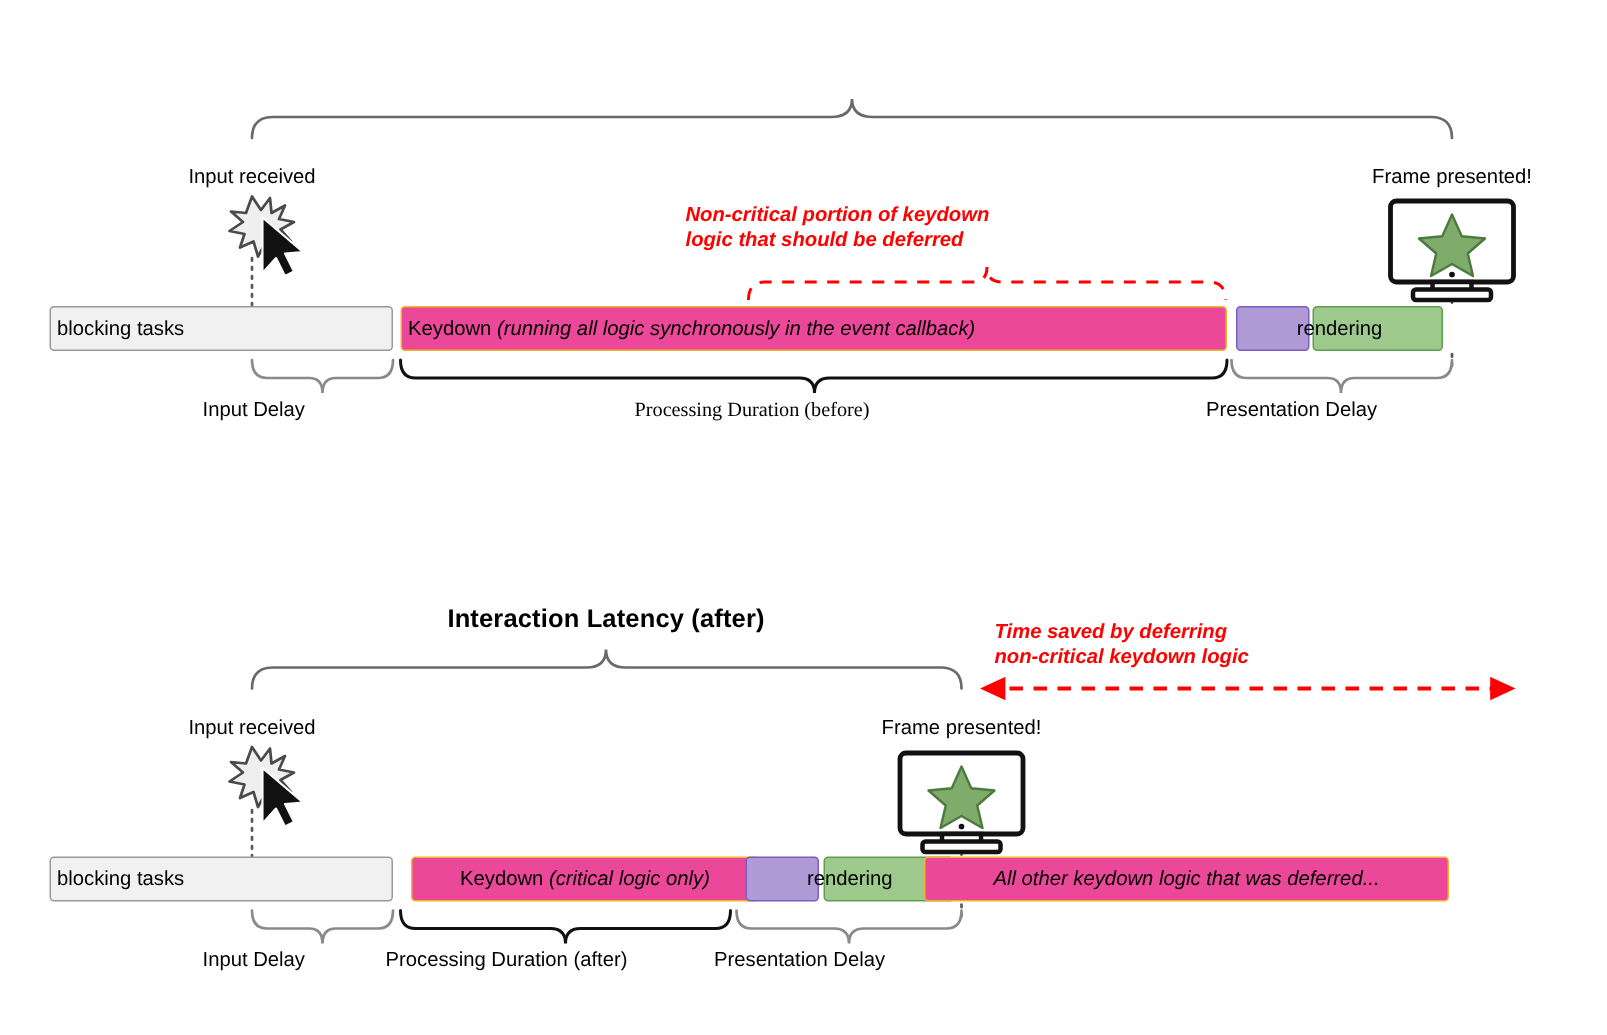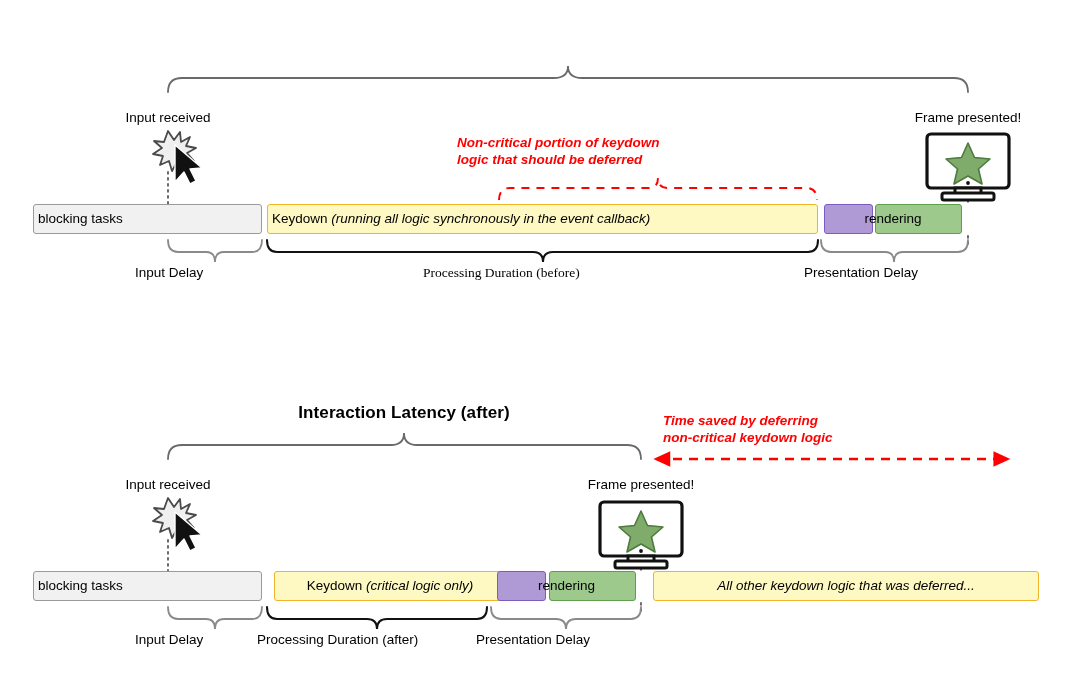--- a/index.html
+++ b/index.html
@@ -41,21 +41,21 @@
   
   .bar{
     height:30px;border-radius:3px;border:1.6px solid;
     display:flex;align-items:center;
     font-size:13.5px;line-height:1;
     overflow:hidden;
   }
   .bar .bar-text{padding-left:4px;white-space:nowrap;}
   .bar .bar-text.center{width:100%;text-align:center;padding-left:0;}
   .bar-blocking{background:#f1f1f1;border-color:#9a9a9a;}
-  .bar-keydown{background:#fef9c3;border-color:#f0b429;}
+  .bar-keydown{background:#ec4899;border-color:#f0b429;}
   .bar-purple{background:#b09ad6;border-color:#7b5cc0;}
   .bar-green{background:#9dc98c;border-color:#5f9e4c;}
   .it{font-style:italic;}
 
   
   svg.overlay{position:absolute;left:0;top:0;width:1071px;height:690px;pointer-events:none;}
 </style>
 </head>
 <body>
 
@@ -204,21 +204,21 @@
       <span>Keydown </span><span class="it">(critical logic only)</span>
     </span>
   </div>
 
   <div class="abs bar bar-purple" style="left:497px;top:571px;width:49px;"></div>
 
   <div class="abs bar bar-green" style="left:549px;top:571px;width:87px;"></div>
 
   <div class="abs" style="left:497px;top:578px;width:139px;text-align:center;font-size:13.5px;">rendering</div>
 
-  <div class="abs bar bar-keydown" style="left:653px;top:571px;width:386px;justify-content:center;">
+  <div class="abs bar bar-keydown" style="left:616px;top:571px;width:350px;justify-content:center;">
     <span class="bar-text center it">All other keydown logic that was deferred...</span>
   </div>
 
   <div class="abs phase-label" style="left:135px;top:632px;width:160px;">Input Delay</div>
   <div class="abs phase-label" style="left:257px;top:632px;width:240px;">Processing Duration (after)</div>
   <div class="abs phase-label" style="left:476px;top:632px;width:180px;">Presentation Delay</div>
 
 </div>
 
 </body></html>

